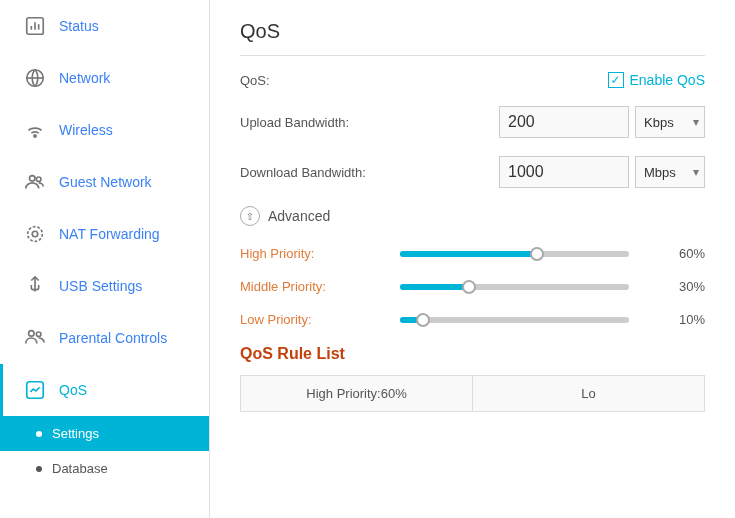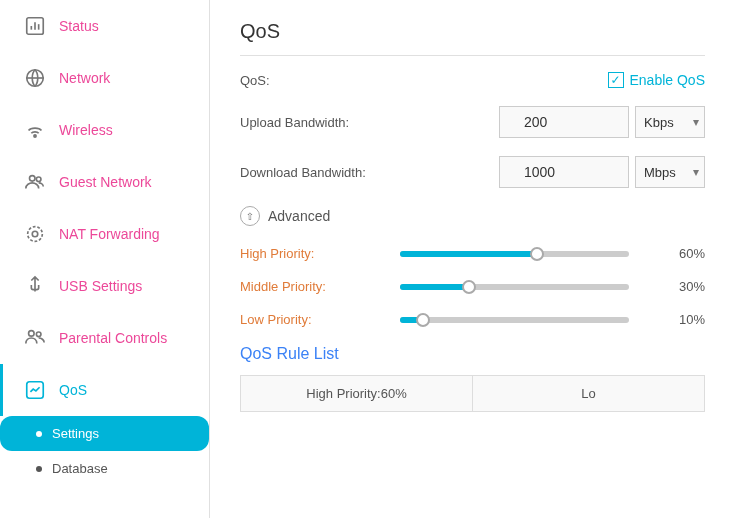--- a/index.html
+++ b/index.html
@@ -12,21 +12,21 @@
       border-right: 1px solid #e0e0e0;
       height: 100%;
       overflow-y: auto;
       flex-shrink: 0;
     }
     .sidebar-item {
       display: flex;
       align-items: center;
       padding: 14px 20px;
       cursor: pointer;
-      color: #ec4899;
+      color: #3b82f6;
       border-left: 3px solid transparent;
     }
     .sidebar-item.active { color: #00b4d8; border-left: 3px solid #00b4d8; }
     .sidebar-item .icon {
       width: 24px;
       height: 24px;
       margin-right: 12px;
       display: flex;
       align-items: center;
       justify-content: center;
@@ -37,21 +37,20 @@
     .sidebar-item .label { font-size: 14px; }
 
     
     .sub-item {
       display: flex;
       align-items: center;
       padding: 10px 20px 10px 36px;
       cursor: pointer;
       font-size: 13px;
       color: #555;
-      border-radius: 12px;
     }
     .sub-item.active {
       background: #00b4d8;
       color: #fff;
     }
     .sub-item .dot {
       width: 6px; height: 6px;
       border-radius: 50%;
       background: currentColor;
       margin-right: 10px;
@@ -108,22 +107,22 @@
       display: flex; align-items: center; justify-content: center;
       color: #00b4d8;
       font-size: 12px;
     }
 
     
     .text-input {
       width: 130px;
       height: 32px;
       border: 1px solid #ccc;
-      padding: 0 24px;
-      font-size: 14px;
+      padding: 0 8px;
+      font-size: 16px;
       color: #333;
       background: #f9f9f9;
     }
     .select-wrapper {
       position: relative;
       display: inline-flex;
       align-items: center;
     }
     .select-wrapper::after {
       content: '▾';
@@ -212,22 +211,22 @@
     .priority-percent {
       width: 40px;
       text-align: right;
       font-size: 13px;
       color: #555;
     }
 
     
     .section-title {
       font-size: 16px;
-      font-weight: 400;
-      color: #3b82f6;
+      font-weight: 700;
+      color: #c2410c;
       margin-top: 16px;
       margin-bottom: 12px;
     }
     .rule-table {
       display: flex;
       border: 1px solid #ddd;
       overflow: hidden;
     }
     .rule-cell {
       flex: 1;

